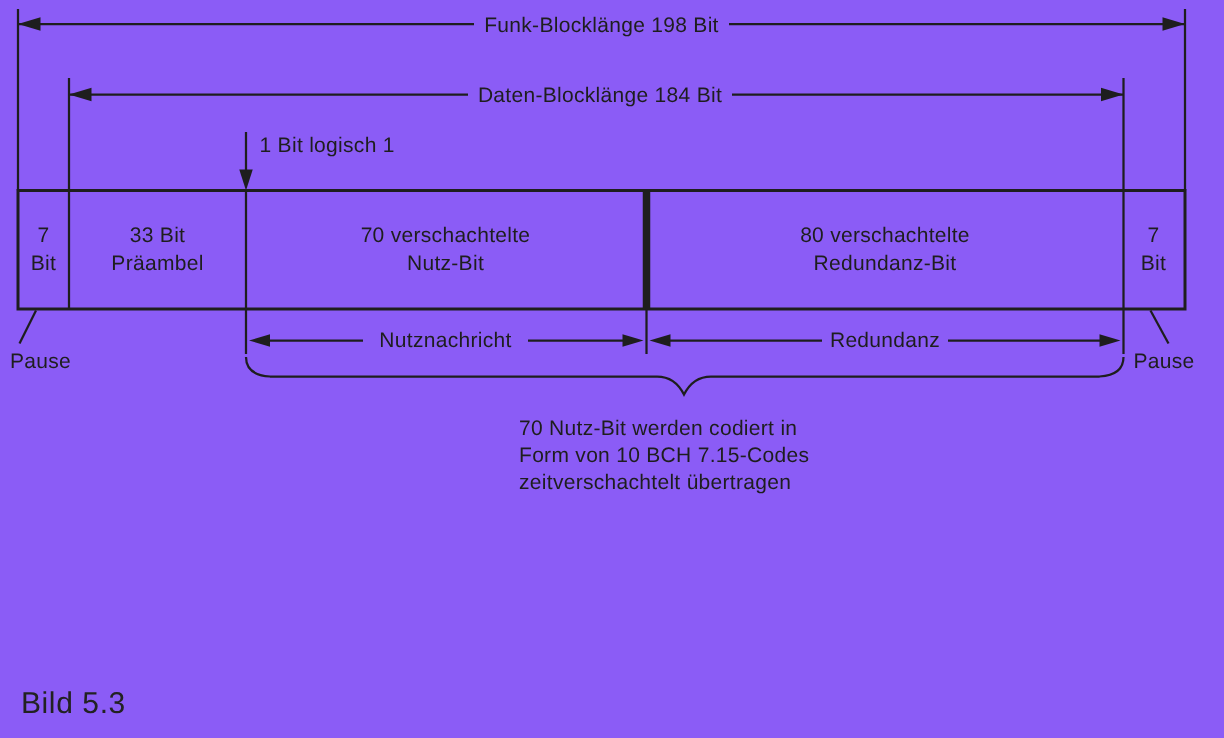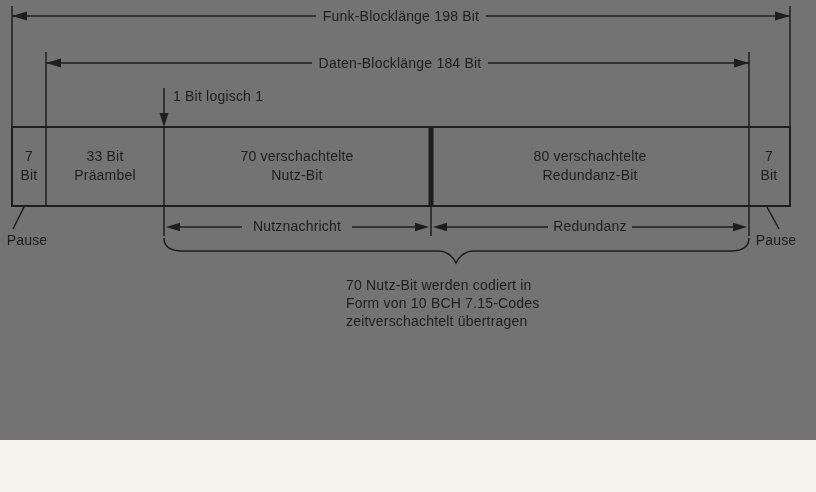--- a/index.html
+++ b/index.html
@@ -3,22 +3,22 @@
 <meta charset="utf-8">
 <style>
   * { margin: 0; padding: 0; box-sizing: border-box; }
   html, body {
     width: 816px; height: 492px;
     background: #f5f4ef;
     font-family: "Liberation Sans", sans-serif;
   }
   .page {
     position: relative;
-    width: 816px; height: 440px;
-    background: #737373;
+    width: 816px; height: 492px;
+    background: #8b5cf6;
     overflow: hidden;
   }
   svg.diagram { position: absolute; left: 0; top: 0; display: block; }
   svg text {
     fill: #1e1e1e;
     font-size: 14px;
     font-family: "Liberation Sans", sans-serif;
     letter-spacing: 0.2px;
   }
   .ln   { stroke: #1e1e1e; stroke-width: 1.5; fill: none; }
@@ -124,15 +124,16 @@
     <path class="ln" d="M164,238 Q164,250 180,251 L438,251 Q450,251 456,263 Q462,251 474,251 L733,251 Q749,250 749,238"></path>
 
     <g>
       <text x="346" y="290" text-anchor="start">70 Nutz-Bit werden codiert in</text>
       <text x="346" y="308" text-anchor="start">Form von 10 BCH 7.15-Codes</text>
       <text x="346" y="326" text-anchor="start">zeitverschachtelt übertragen</text>
     </g>
   </svg>
 
   <div class="caption">
+    <span>Bild 5.3</span>
   </div>
 
 </div>
 
 </body></html>

